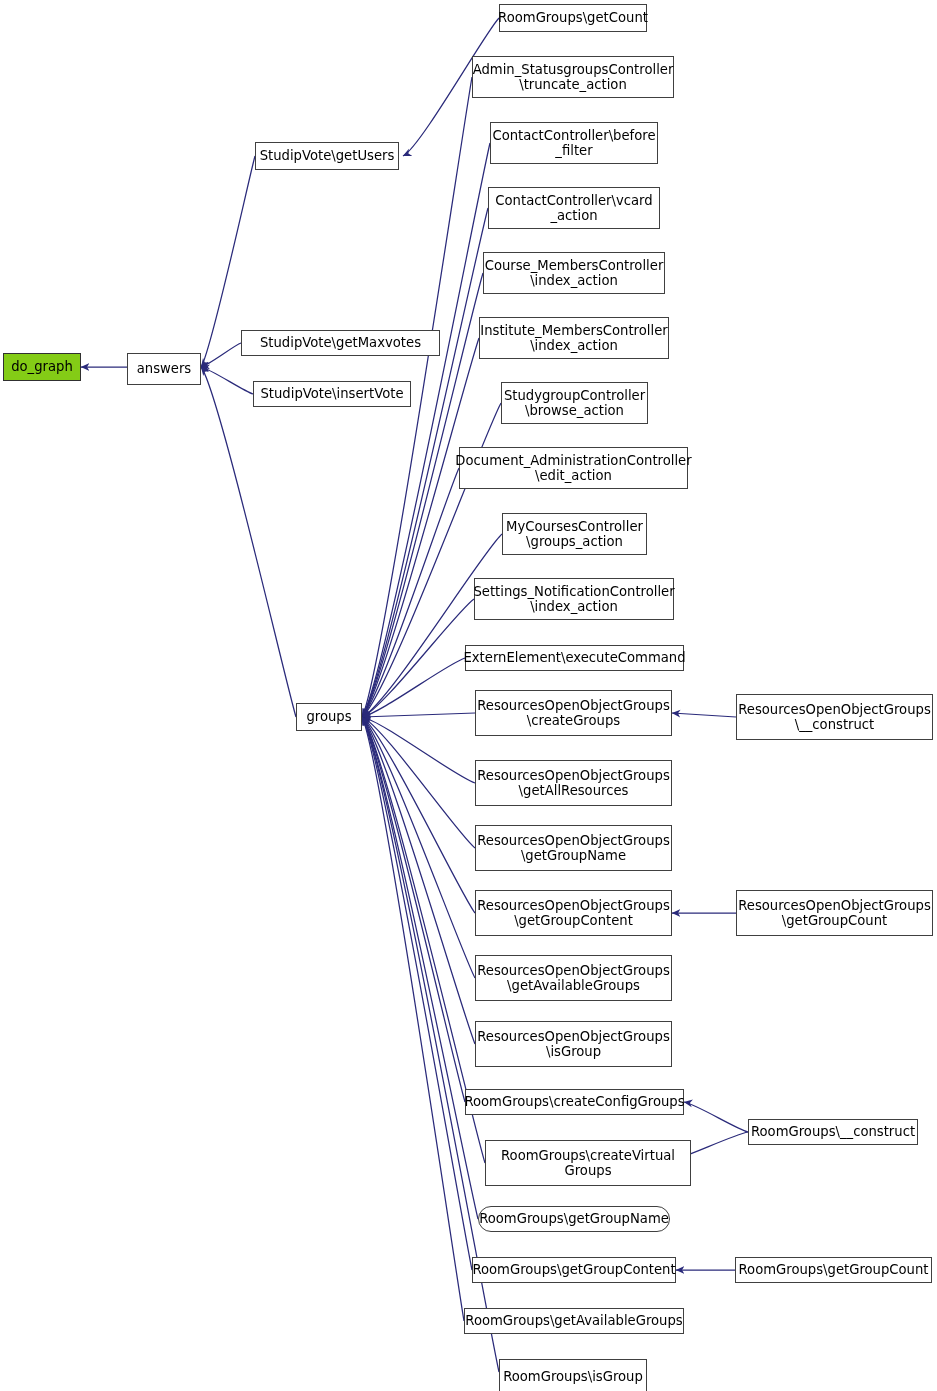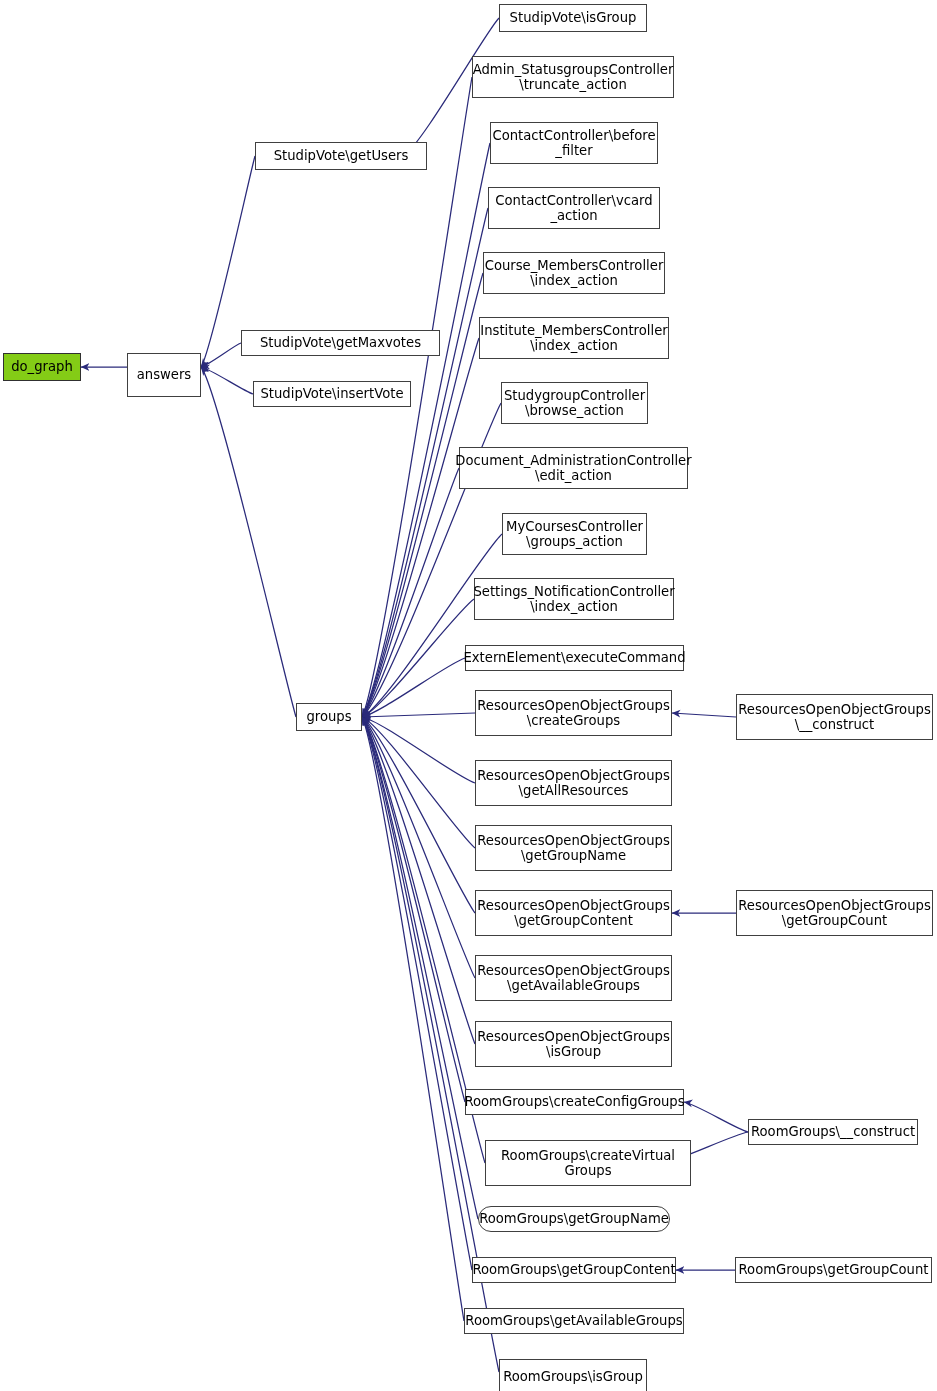--- a/index.html
+++ b/index.html
@@ -65,26 +65,26 @@
         <path d="M499,1372 C484.7232351828499,1306.5 386.66,756.3 362,717" marker-end="url(#ah)"></path>
         <path d="M736,717 L672,713" marker-end="url(#ah)"></path>
         <path d="M736,913 L672,913" marker-end="url(#ah)"></path>
         <path d="M748,1132 C736.2812631578947,1129 695.52,1103.8 684,1102" marker-end="url(#ah)"></path>
         <path d="M748,1132 C731.7290384615385,1135.1 678.3,1161.14 663,1163" marker-end="url(#ah)"></path>
         <path d="M735,1270 L676,1270" marker-end="url(#ah)"></path>
       </g>
   </svg>
   <div id="node-layer">
       <div class="node root" style="left: 3px; top: 353px; width: 78px; height: 28px;">do_graph</div>
-      <div class="node" style="left: 127px; top: 353px; width: 74px; height: 44px;">answers</div>
+      <div class="node" style="left: 127px; top: 353px; width: 74px; height: 32px;">answers</div>
       <div class="node" style="left: 296px; top: 703px; width: 66px; height: 28px;">groups</div>
-      <div class="node" style="left: 255px; top: 142px; width: 172px; height: 28px;">StudipVote\getUsers</div>
+      <div class="node" style="left: 255px; top: 142px; width: 144px; height: 28px;">StudipVote\getUsers</div>
       <div class="node" style="left: 241px; top: 330px; width: 199px; height: 26px;">StudipVote\getMaxvotes</div>
       <div class="node" style="left: 253px; top: 381px; width: 158px; height: 26px;">StudipVote\insertVote</div>
-      <div class="node" style="left: 499px; top: 4px; width: 148px; height: 28px;">StudipVote\isGroup</div>
+      <div class="node" style="left: 499px; top: 4px; width: 148px; height: 28px;">RoomGroups\getCount</div>
       <div class="node" style="left: 472px; top: 56px; width: 202px; height: 42px;">Admin_StatusgroupsController
 \truncate_action</div>
       <div class="node" style="left: 490px; top: 122px; width: 168px; height: 42px;">ContactController\before
 _filter</div>
       <div class="node" style="left: 488px; top: 187px; width: 172px; height: 42px;">ContactController\vcard
 _action</div>
       <div class="node" style="left: 483px; top: 252px; width: 182px; height: 42px;">Course_MembersController
 \index_action</div>
       <div class="node" style="left: 479px; top: 317px; width: 190px; height: 42px;">Institute_MembersController
 \index_action</div>

